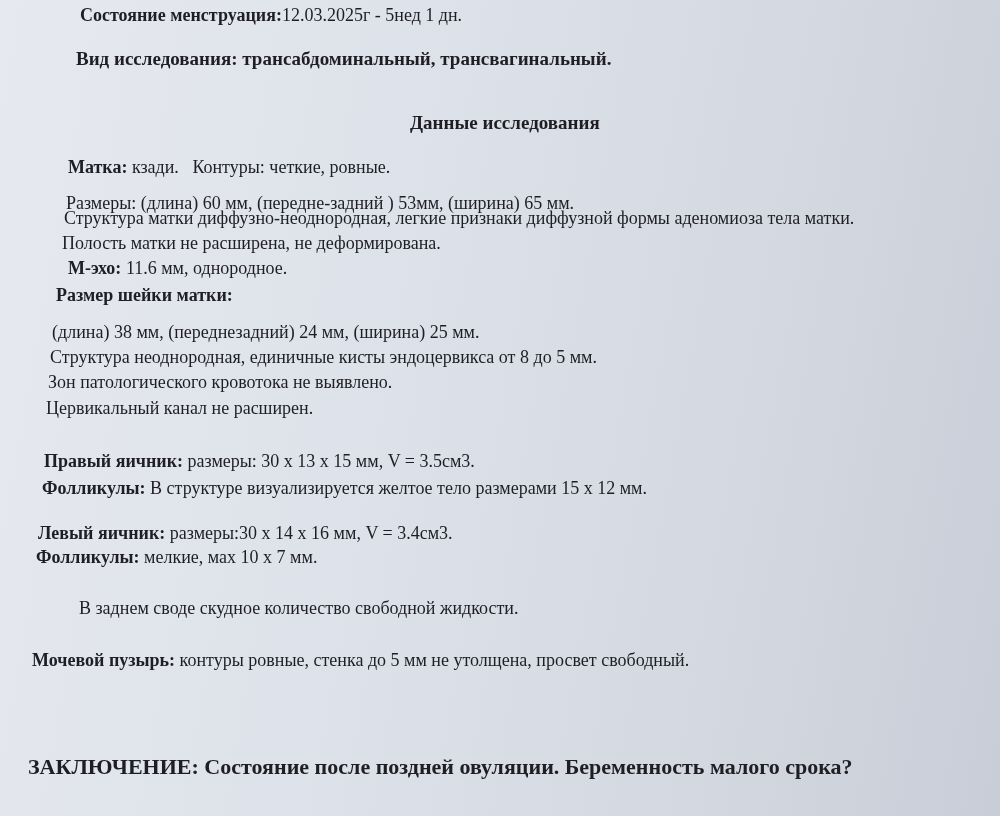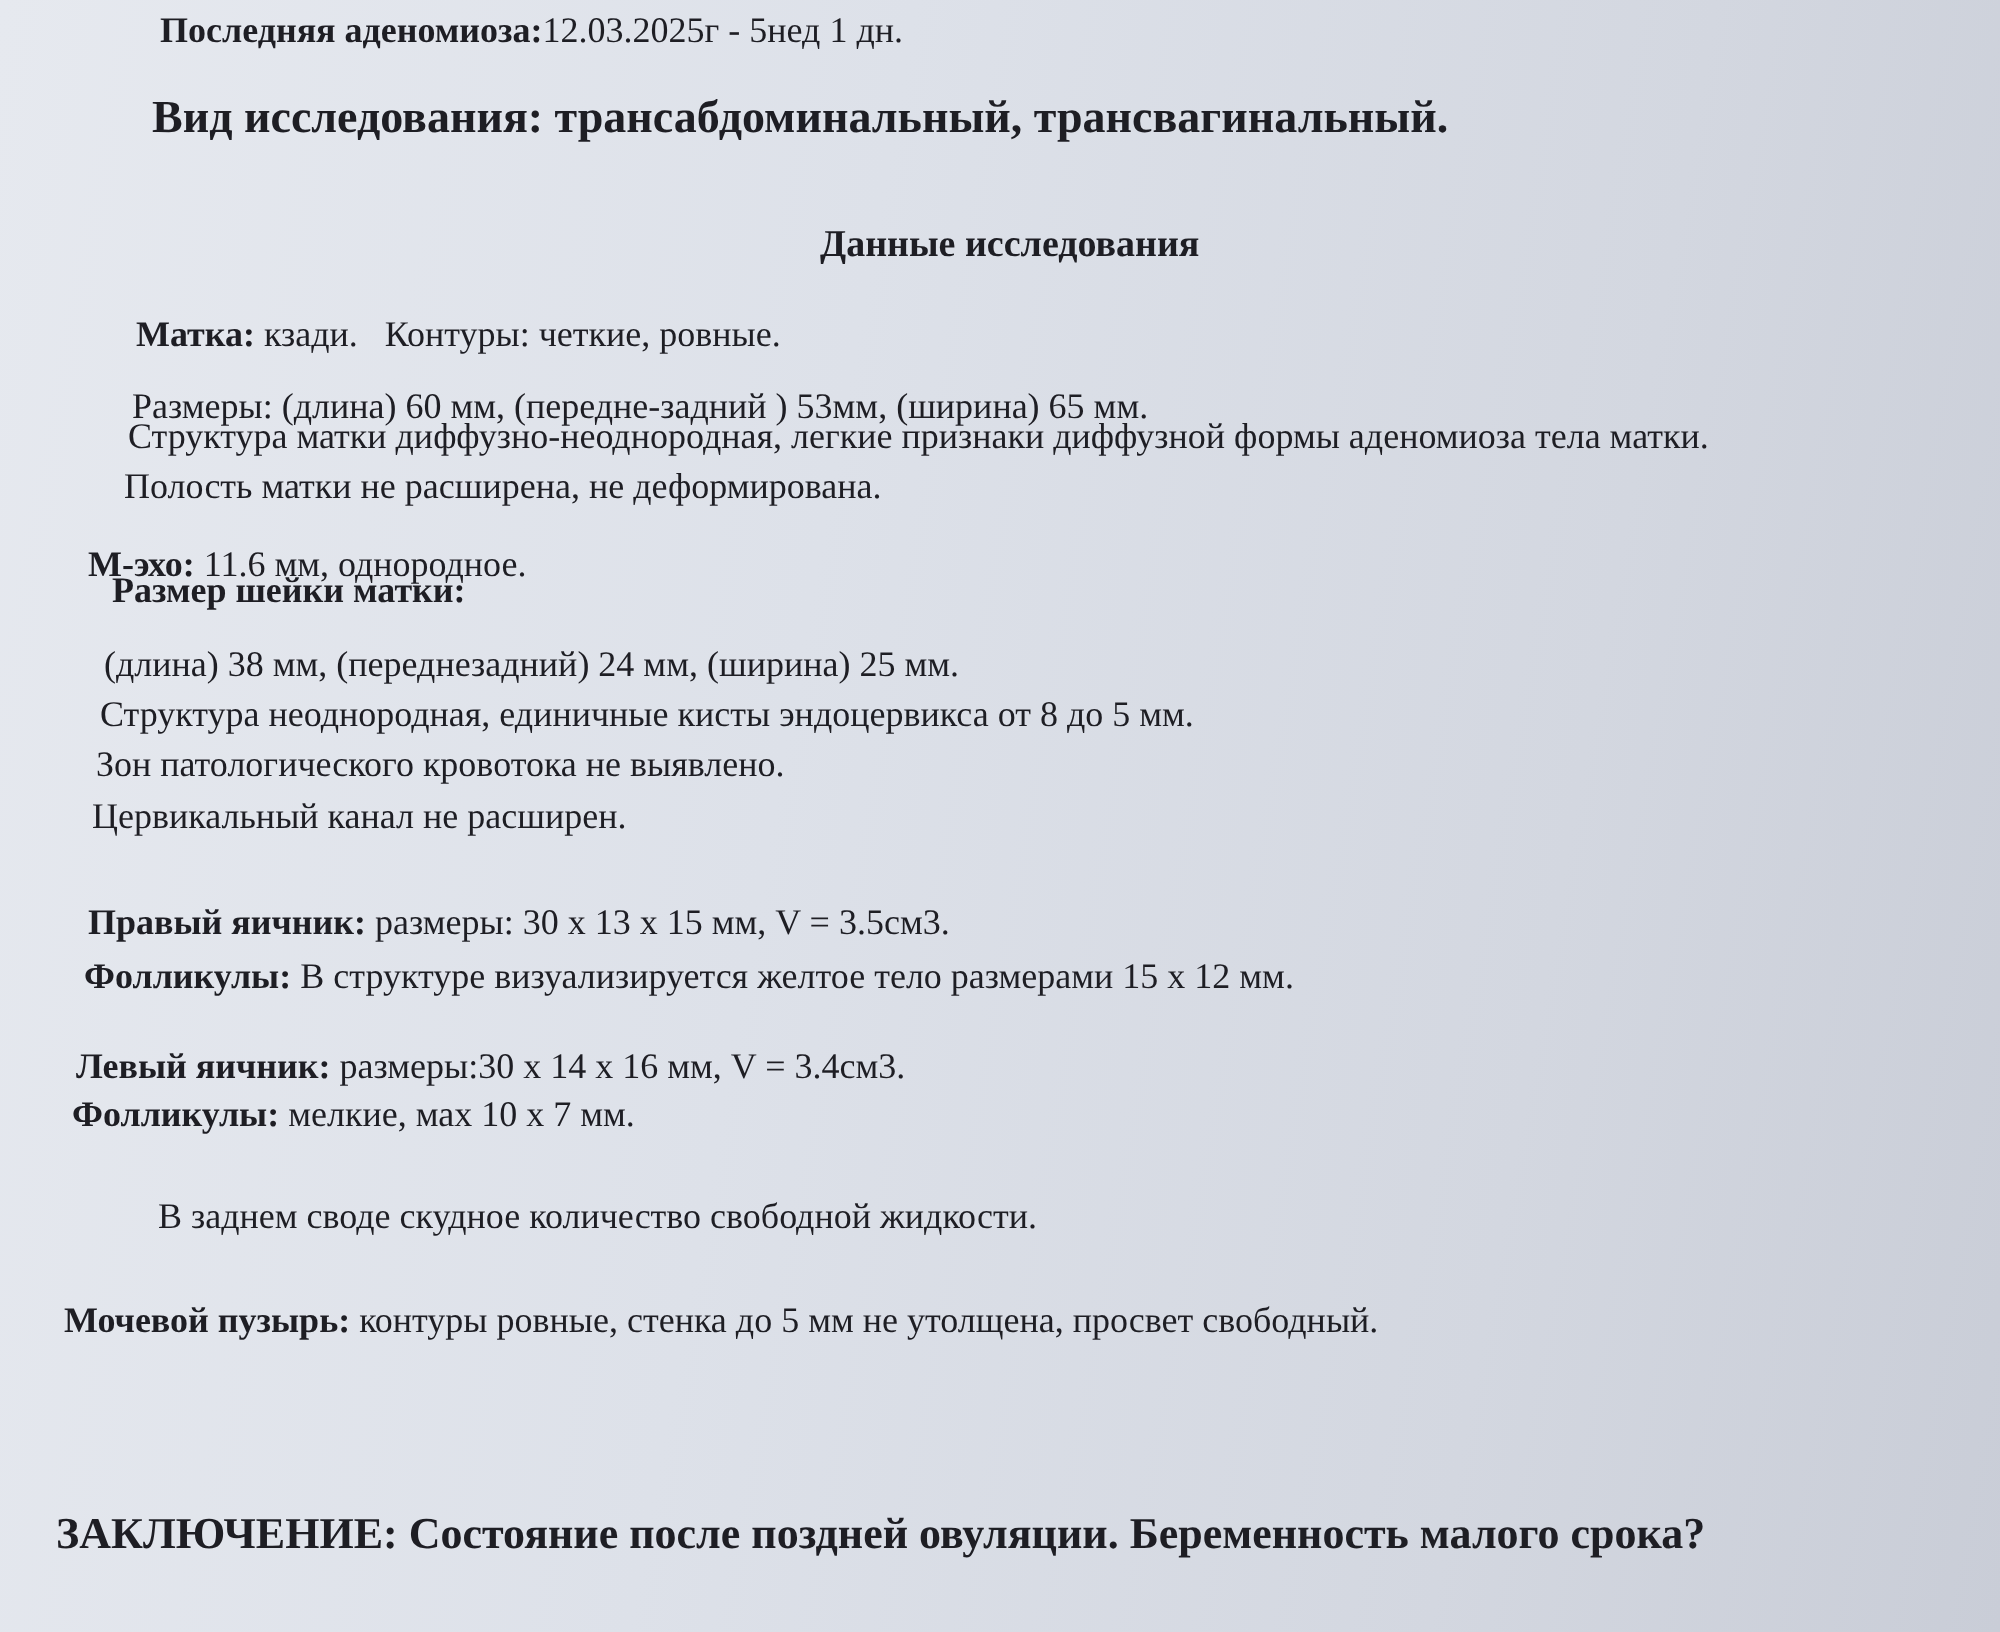--- a/index.html
+++ b/index.html
@@ -14,40 +14,40 @@
   .b { font-weight: bold; }
   .title { font-size: 19px; font-weight: bold; }
   .concl { font-size: 22px; font-weight: bold; }
 </style>
 </head>
 <body>
 
 <div>
 
   <div class="line" style="left:80px; top:4px;">
-    <span class="b">Последняя аденомиоза:</span><span>12.03.2025г - 5нед 1 дн.</span>
+    <span class="b">Состояние менструация:</span><span>12.03.2025г - 5нед 1 дн.</span>
   </div>
 
-  <div class="line b" style="left:76px; top:48px; font-size:23px;">
+  <div class="line b" style="left:76px; top:48px; font-size:19px;">
     <span>Вид исследования:</span>
     <span>трансабдоминальный, трансвагинальный.</span>
   </div>
 
   <div class="line title" style="left:410px; top:112px;">Данные исследования</div>
 
   <div class="line" style="left:68px; top:156px;">
     <span class="b">Матка:</span>
     <span>кзади.</span>&nbsp;&nbsp;
     <span>Контуры:</span>
     <span>четкие, ровные.</span>
   </div>
   <div class="line" style="left:66px; top:192px;">Размеры: (длина) 60 мм,   (передне-задний ) 53мм,   (ширина) 65 мм.</div>
   <div class="line" style="left:64px; top:207px;">Структура матки диффузно-неоднородная, легкие признаки диффузной формы аденомиоза тела матки.</div>
   <div class="line" style="left:62px; top:232px;">Полость матки не расширена, не деформирована.</div>
-  <div class="line" style="left:44px; top:257px;margin-top:14px;">
+  <div class="line" style="left:68px; top:257px;">
     <span class="b">М-эхо:</span>
     <span>11.6 мм, однородное.</span>
   </div>
 
   <div class="line b" style="left:56px; top:284px;">Размер шейки матки:</div>
   <div class="line" style="left:52px; top:321px;">(длина) 38 мм, (переднезадний) 24 мм, (ширина) 25 мм.</div>
   <div class="line" style="left:50px; top:346px;">Структура неоднородная, единичные кисты эндоцервикса от 8 до 5 мм.</div>
   <div class="line" style="left:48px; top:371px;">Зон патологического кровотока не выявлено.</div>
   <div class="line" style="left:46px; top:397px;">Цервикальный канал не расширен.</div>
 

